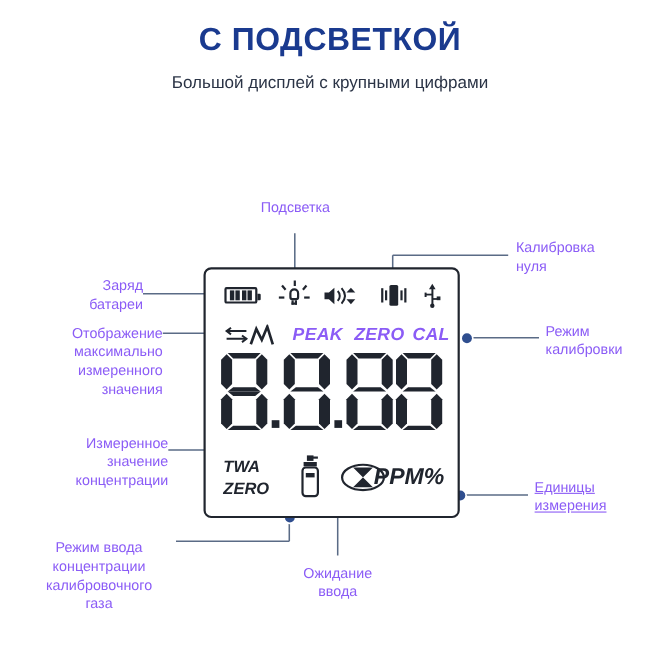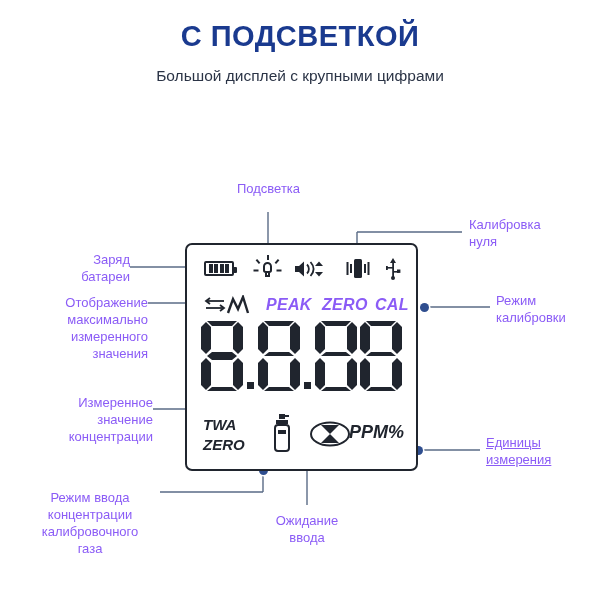--- a/index.html
+++ b/index.html
@@ -245,21 +245,21 @@
     left: 123px;
     top: 8px;
     width: 40px;
     height: 26px;
   }
   .hourglass svg { display: block; }
   .units {
     position: absolute;
     right: 12px;
     top: 9px;
-    font-size: 18px;
+    font-size: 21px;
     font-weight: bold;
     font-style: italic;
     color: #20252e;
     letter-spacing: 0px;
   }
 
   
   .callout {
     position: absolute;
     font-size: 13px;

